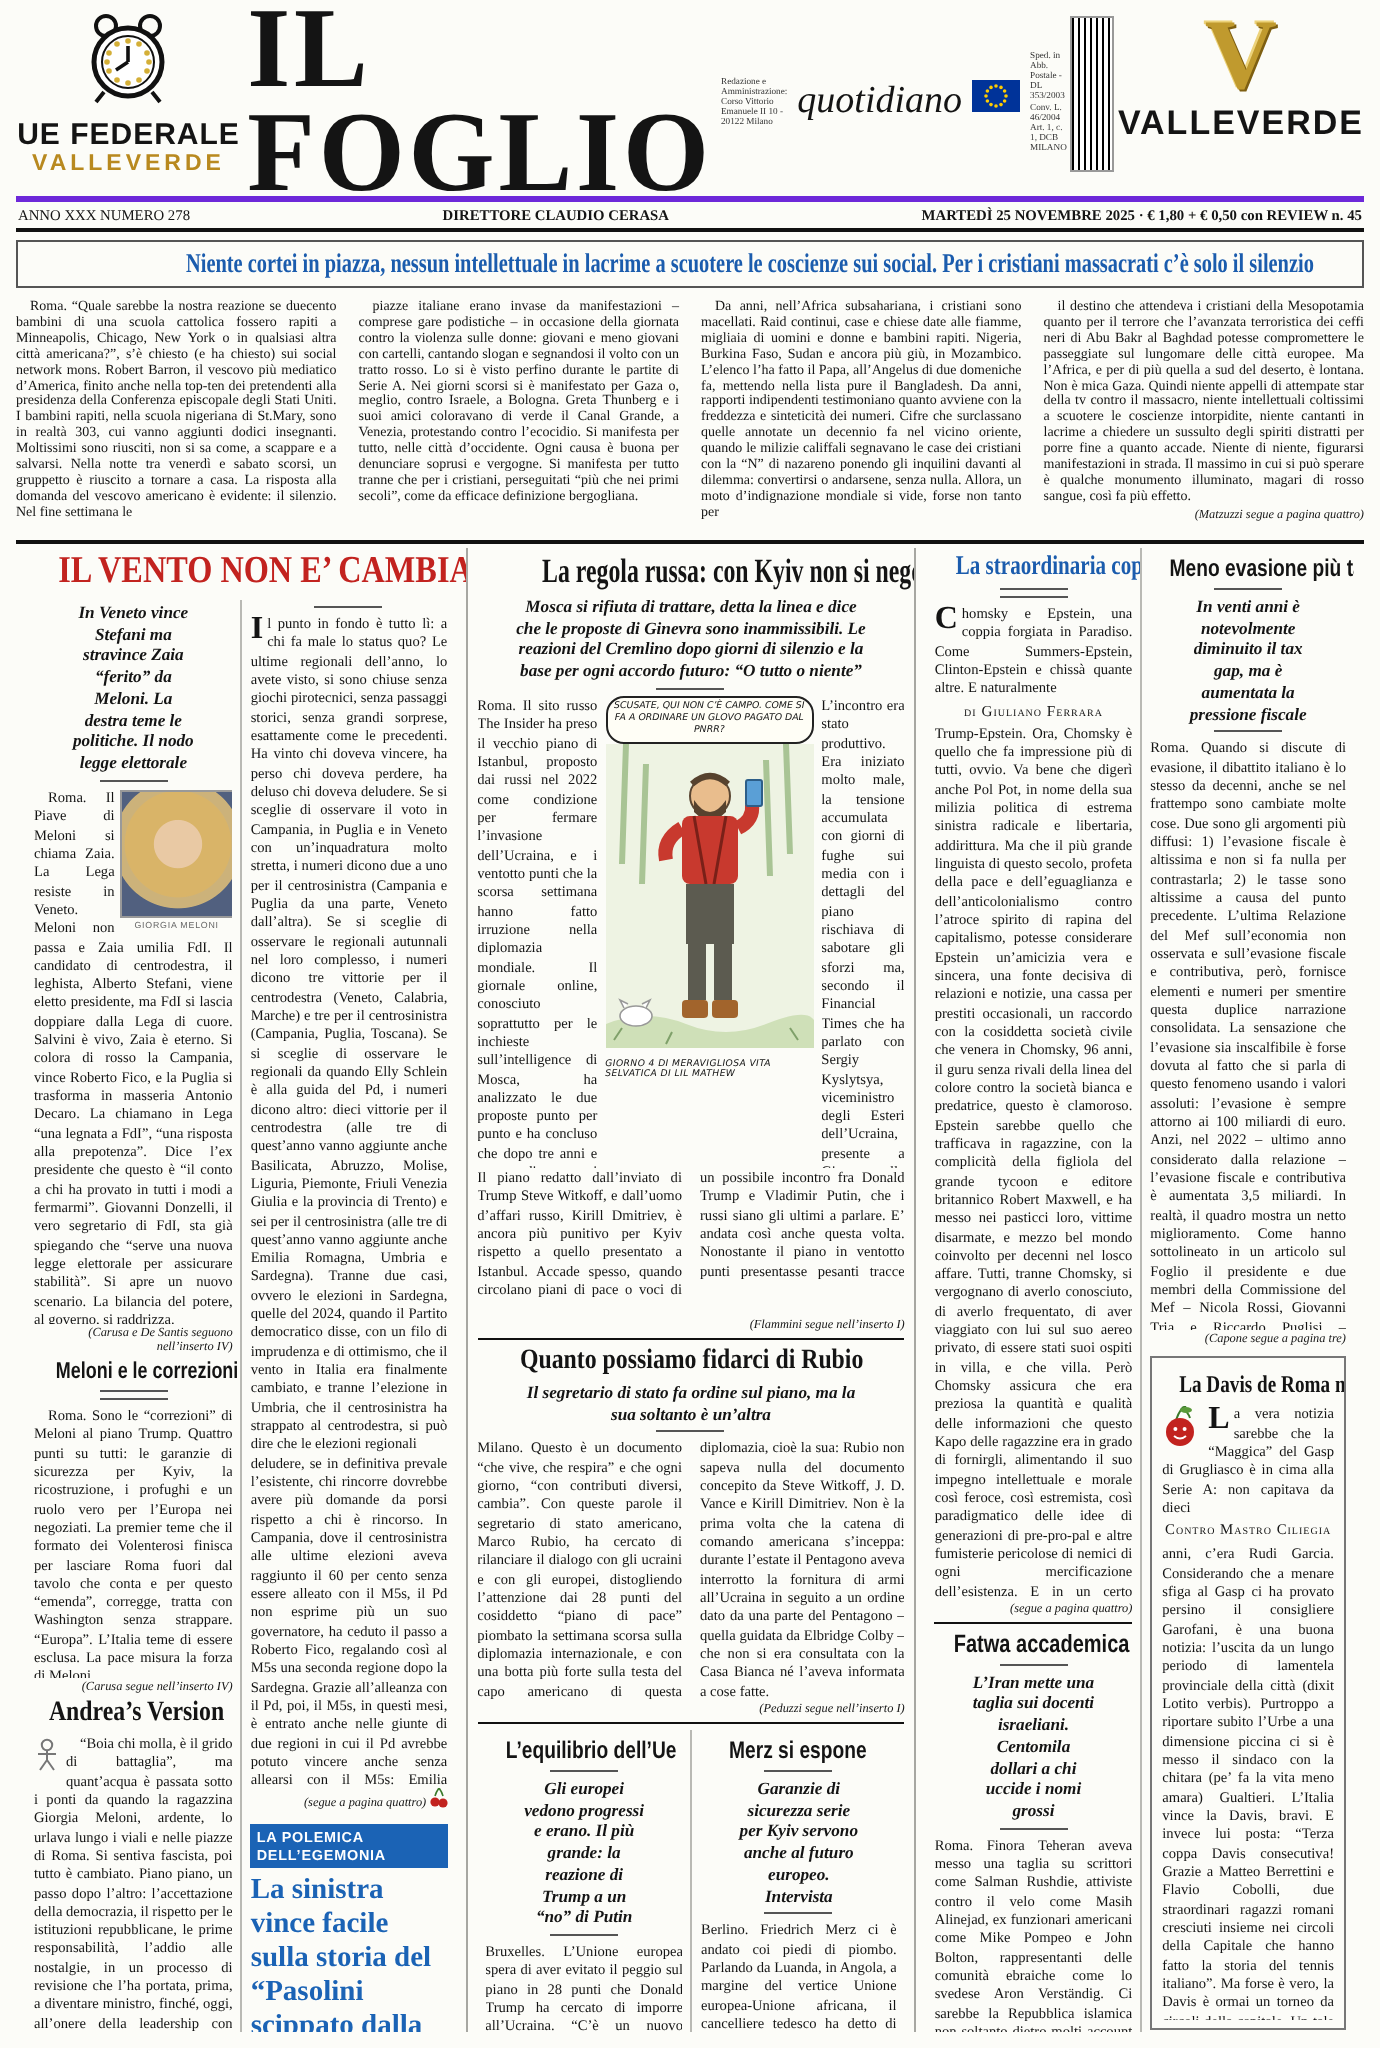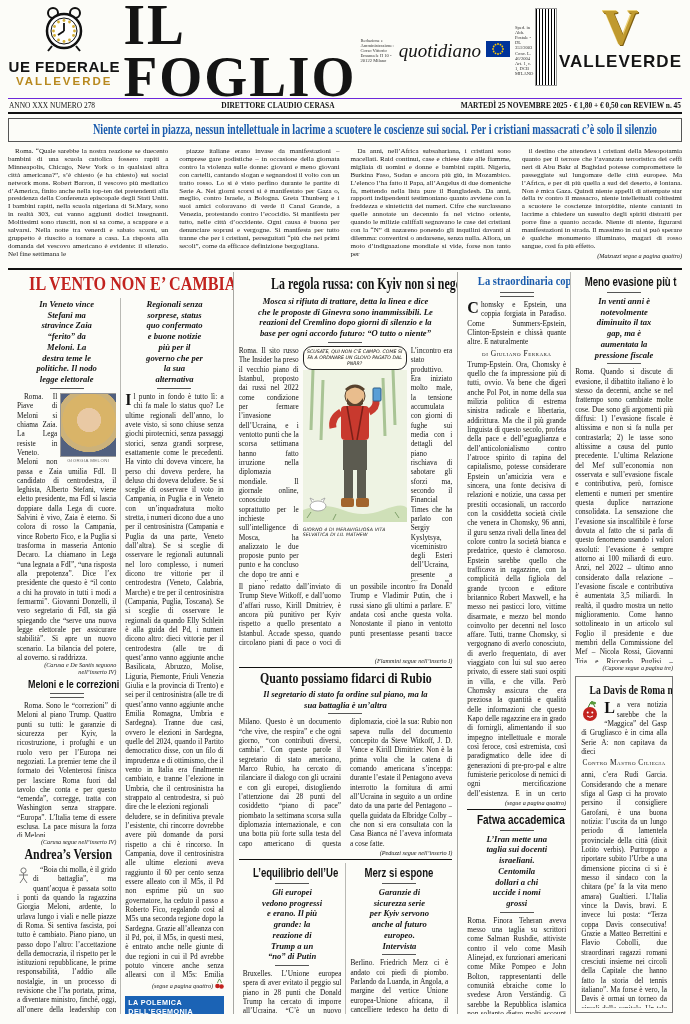--- a/index.html
+++ b/index.html
@@ -13,21 +13,21 @@
   .masthead{flex:1;display:flex;align-items:center;position:relative;}
   .masthead-title{font-weight:bold;font-size:57px;line-height:.92;letter-spacing:2px;transform:scaleX(.97);margin-top:2px;}
   .masthead-sub{display:flex;align-items:center;gap:5px;justify-content:center;margin-top:1px;width:100%;}
   .tiny-print{font-size:4.6px;color:#333;max-width:150px;line-height:1.1;}
   .quotidiano{font-style:italic;font-size:19px;}
   .barcode{width:24px;height:76px;margin:4px 2px 0 2px;background:repeating-linear-gradient(90deg,#000 0 1px,#fff 1px 3px,#000 3px 4px,#fff 4px 6px);border:1px solid #999;}
   .ad-right{width:148px;text-align:center;}
   .vlogo{font-weight:bold;font-size:50px;line-height:.95;color:#c09a2e;text-shadow:1px 1px 0 #7e5f12,-1px -1px 0 #ecd27a;}
   .vname{font-family:"Liberation Sans",sans-serif;font-weight:bold;font-size:17px;letter-spacing:1px;}
   
-  .dateline{display:flex;justify-content:space-between;align-items:center;border-top:1px solid #6d28d9;border-bottom:2.5px solid #111;
+  .dateline{display:flex;justify-content:space-between;align-items:center;border-top:3px solid #6d28d9;border-bottom:2.5px solid #111;
             font-size:7.4px;padding:2px 1px;margin-top:2px;}
   .dateline .b{font-weight:bold;}
   
   .banner{border:1px solid #555;margin:4px 0 3px 0;padding:3px 0;text-align:center;}
   .banner-head{color:#1b5cad;font-weight:bold;font-size:13.6px;}
   .cond{display:block;white-space:nowrap;transform-origin:50% 50%;}
   .cx70{transform:scaleX(.70);} .cx75{transform:scaleX(.75);} .cx78{transform:scaleX(.78);}
   .cx80{transform:scaleX(.80);} .cx85{transform:scaleX(.85);}
   
   .lead{columns:4;column-gap:11px;column-rule:none;height:118px;overflow:hidden;
@@ -202,21 +202,20 @@
                 <circle cx="6.5" cy="3.5" r="2.6" fill="none" stroke="#777" stroke-width="1"></circle>
                 <path d="M6.5 6 L6.5 11 M2 8 L11 8 M6.5 11 L3 16 M6.5 11 L10 16" stroke="#777" stroke-width="1" fill="none"></path>
               </svg>
             </span>
             <p>“Boia chi molla, è il grido di battaglia”, ma quant’acqua è passata sotto i ponti da quando la ragazzina Giorgia Meloni, ardente, lo urlava lungo i viali e nelle piazze di Roma. Si sentiva fascista, poi tutto è cambiato. Piano piano, un passo dopo l’altro: l’accettazione della democrazia, il rispetto per le istituzioni repubblicane, le prime responsabilità, l’addio alle nostalgie, in un processo di revisione che l’ha portata, prima, a diventare ministro, finché, oggi, all’onere della leadership con l’impegno severo verso il Paese. Molto bene. Da allora i dossier importanti, dall’Europa, al Medioriente, all’Ucraina. E non si riesce nemmeno più ad avvertire un suo pur flebile pigolio di battaglia contro i due grandi boia che non mollano.</p>
           </div>
 
         </div>
 
         <div class="sc">
-          <div class="subhead">Regionali senza sorprese, status quo confermato e buone notizie più per il governo che per la sua alternativa</div>
           <div class="mini-rule"></div>
           <div class="bodytext cap" style="max-height:446px;">
             <p class="dc" style="text-indent:0;">Il punto in fondo è tutto lì: a chi fa male lo status quo? Le ultime regionali dell’anno, lo avete visto, si sono chiuse senza giochi pirotecnici, senza passaggi storici, senza grandi sorprese, esattamente come le precedenti. Ha vinto chi doveva vincere, ha perso chi doveva perdere, ha deluso chi doveva deludere. Se si sceglie di osservare il voto in Campania, in Puglia e in Veneto con un’inquadratura molto stretta, i numeri dicono due a uno per il centrosinistra (Campania e Puglia da una parte, Veneto dall’altra). Se si sceglie di osservare le regionali autunnali nel loro complesso, i numeri dicono tre vittorie per il centrodestra (Veneto, Calabria, Marche) e tre per il centrosinistra (Campania, Puglia, Toscana). Se si sceglie di osservare le regionali da quando Elly Schlein è alla guida del Pd, i numeri dicono altro: dieci vittorie per il centrodestra (alle tre di quest’anno vanno aggiunte anche Basilicata, Abruzzo, Molise, Liguria, Piemonte, Friuli Venezia Giulia e la provincia di Trento) e sei per il centrosinistra (alle tre di quest’anno vanno aggiunte anche Emilia Romagna, Umbria e Sardegna). Tranne due casi, ovvero le elezioni in Sardegna, quelle del 2024, quando il Partito democratico disse, con un filo di imprudenza e di ottimismo, che il vento in Italia era finalmente cambiato, e tranne l’elezione in Umbria, che il centrosinistra ha strappato al centrodestra, si può dire che le elezioni regionali</p>
           </div>
           <div class="bodytext cap" style="max-height:166px;">
             <p style="text-indent:0;">deludere, se in definitiva prevale l’esistente, chi rincorre dovrebbe avere più domande da porsi rispetto a chi è rincorso. In Campania, dove il centrosinistra alle ultime elezioni aveva raggiunto il 60 per cento senza essere alleato con il M5s, il Pd non esprime più un suo governatore, ha ceduto il passo a Roberto Fico, regalando così al M5s una seconda regione dopo la Sardegna. Grazie all’alleanza con il Pd, poi, il M5s, in questi mesi, è entrato anche nelle giunte di due regioni in cui il Pd avrebbe potuto vincere anche senza allearsi con il M5s: Emilia Romagna e Toscana.</p>
           </div>
           <div class="sig-r">
             <span>(segue a pagina quattro)</span>
             <span class="cherry">
@@ -276,21 +275,21 @@
       </div>
       <div class="bodytext cols2 cap" style="max-height:74px;">
         <p style="text-indent:0;">Il piano redatto dall’inviato di Trump Steve Witkoff, e dall’uomo d’affari russo, Kirill Dmitriev, è ancora più punitivo per Kyiv rispetto a quello presentato a Istanbul. Accade spesso, quando circolano piani di pace o voci di un possibile incontro fra Donald Trump e Vladimir Putin, che i russi siano gli ultimi a parlare. E’ andata così anche questa volta. Nonostante il piano in ventotto punti presentasse pesanti tracce russe, il Cremlino è rimasto in silenzio.</p>
       </div>
       <div class="sig-r">(Flammini segue nell’inserto I)</div>
 
       <div class="rule-across"></div>
       <div class="headline-serif" style="font-size:14px;">
           <span class="cond cx85">Quanto possiamo fidarci di Rubio</span>
         </div>
-      <div class="subhead">Il segretario di stato fa ordine sul piano, ma la sua battaglia è un’altra</div>
+      <div class="subhead">Il segretario di stato fa ordine sul piano, ma la sua soltanto è un’altra</div>
       <div class="mini-rule"></div>
       <div class="bodytext cols2 cap" style="max-height:132px;">
         <p style="text-indent:0;">Milano. Questo è un documento “che vive, che respira” e che ogni giorno, “con contributi diversi, cambia”. Con queste parole il segretario di stato americano, Marco Rubio, ha cercato di rilanciare il dialogo con gli ucraini e con gli europei, distogliendo l’attenzione dai 28 punti del cosiddetto “piano di pace” piombato la settimana scorsa sulla diplomazia internazionale, e con una botta più forte sulla testa del capo americano di questa diplomazia, cioè la sua: Rubio non sapeva nulla del documento concepito da Steve Witkoff, J. D. Vance e Kirill Dimitriev. Non è la prima volta che la catena di comando americana s’inceppa: durante l’estate il Pentagono aveva interrotto la fornitura di armi all’Ucraina in seguito a un ordine dato da una parte del Pentagono – quella guidata da Elbridge Colby – che non si era consultata con la Casa Bianca né l’aveva informata a cose fatte.</p>
       </div>
       <div class="sig-r">(Peduzzi segue nell’inserto I)</div>
 
       <div class="rule-across"></div>
       <div class="twocol">
         <div class="sc">
           <div class="headline-sans">

